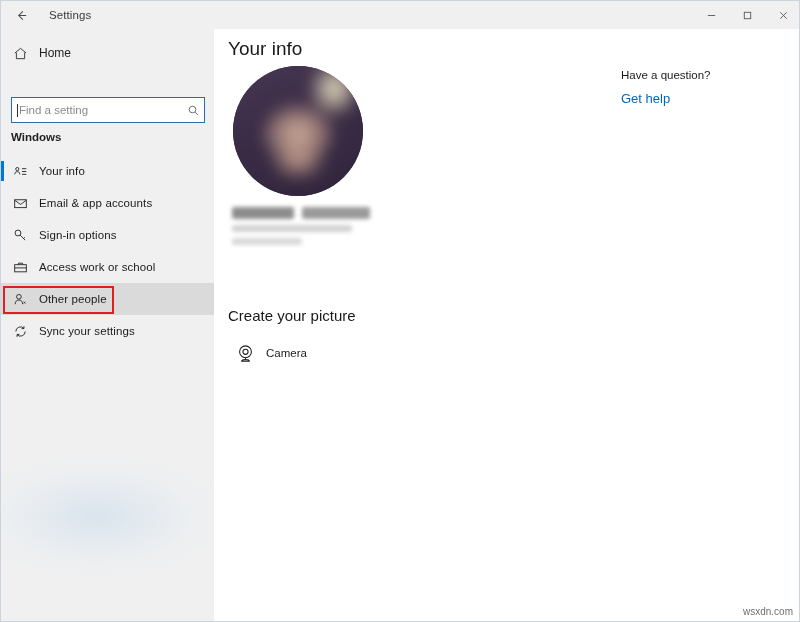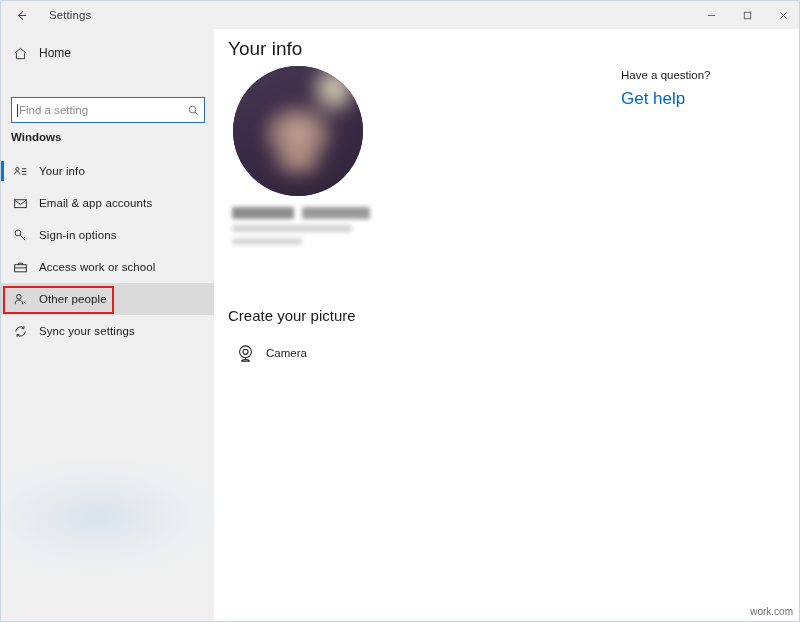--- a/index.html
+++ b/index.html
@@ -237,21 +237,21 @@
     left: 407px; top: 40px;
     width: 170px;
   }
   .help-block { margin-bottom: 22px; }
   .help-head {
     font-size: 11.5px;
     color: #1b1b1b;
     margin-bottom: 8px;
   }
   .help-link {
-    font-size: 17px;
+    font-size: 13px;
     color: #0067b8;
     text-decoration: none;
     display: inline-block;
   }
 
   
   .watermark {
     position: absolute;
     right: 6px; bottom: 4px;
     font-size: 10px;
@@ -424,15 +424,15 @@
 
     <div class="help">
       <div class="help-block">
         <div class="help-head">Have a question?</div>
         <a class="help-link" href="#">Get help</a>
       </div>
     </div>
 
   </div>
 
-  <div class="watermark">work.com</div>
+  <div class="watermark">wsxdn.com</div>
 
 </div>
 
 </body></html>

